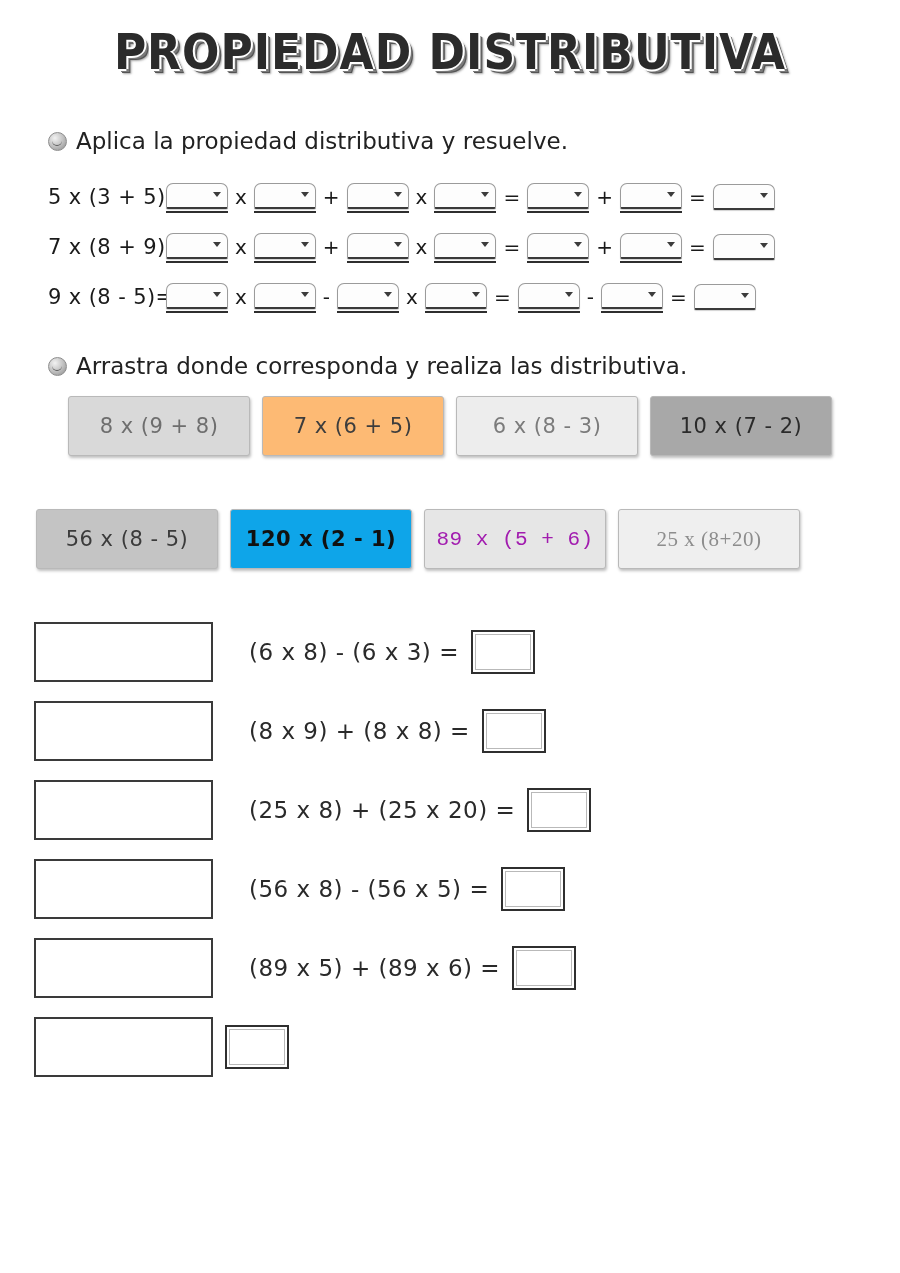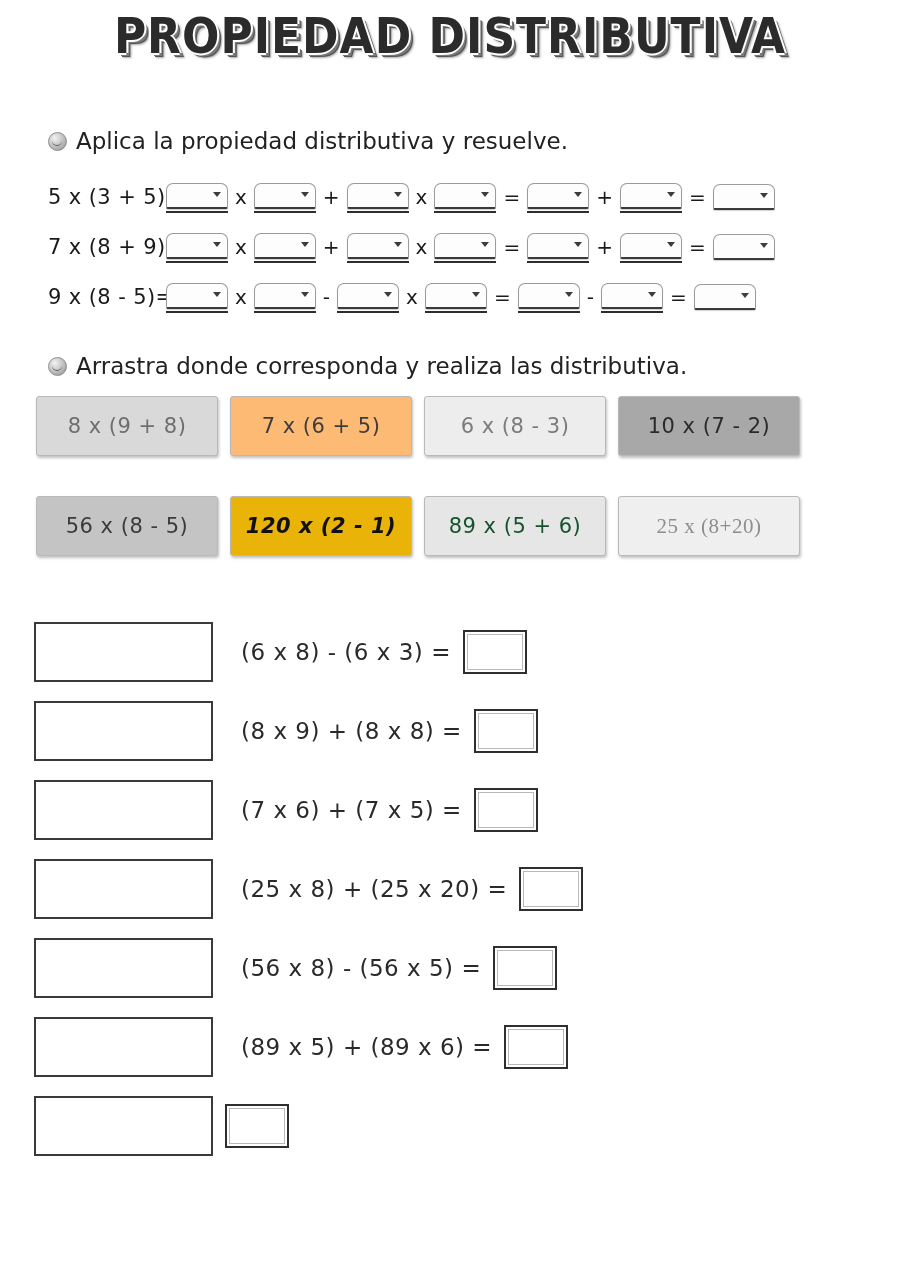--- a/index.html
+++ b/index.html
@@ -12,21 +12,21 @@
     height: 1273px;
     position: relative;
     font-family: "DejaVu Sans", sans-serif;
     color: #1a1a1a;
     overflow: hidden;
   }
 
   
   .title-wrap {
     text-align: center;
-    padding-top: 10px;
+    padding-top: 26px;
   }
   .title {
     display: inline-block;
     font-family: "DejaVu Sans", sans-serif;
     font-weight: bold;
     font-size: 44px;
     letter-spacing: 1px;
     color: #2b2b2b;
     text-shadow:
       2px 0 0 #ffffff, -2px 0 0 #ffffff, 0 2px 0 #ffffff, 0 -2px 0 #ffffff,
@@ -126,43 +126,43 @@
     padding-bottom: 2px;
   }
 
   
   .chips-row {
     position: absolute;
     left: 36px;
     display: flex;
     gap: 12px;
   }
-  #chips1 { top: 396px; }
-  #chips2 { top: 496px; }
+  #chips1 { top: 396px; margin-left: 32px; }
+  #chips2 { top: 509px; }
   .chip {
     width: 180px;
     height: 58px;
     display: flex;
     align-items: center;
     justify-content: center;
     font-size: 21px;
     letter-spacing: .5px;
     border: 1px solid #b9b9b9;
     border-radius: 3px;
     box-shadow: 1px 2px 3px rgba(0,0,0,.25);
     color: #4a4a4a;
     background: #e9e9e9;
   }
   .chip.shade-1 { background: #d9d9d9; color: #6e6e6e; }
   .chip.shade-2 { background: #fdba74; color: #3d3d3d; }
   .chip.shade-3 { background: #ededed; color: #7b7b7b; text-align: right; }
   .chip.shade-4 { background: #a8a8a8; color: #2b2b2b; }
   .chip.shade-5 { background: #c4c4c4; color: #3b3b3b; }
-  .chip.shade-6 { background: #eab308; color: #111111; font-weight: bold; font-style: italic; }
-  .chip.shade-7 { background: #e6e6e6; color: #14532d; }
+  .chip.shade-6 { background: #0ea5e9; color: #111111; font-weight: bold; }
+  .chip.shade-7 { background: #e6e6e6; color: #a21caf; font-family: Liberation Mono, monospace; }
   .chip.shade-8 { background: #efefef; color: #8d8d8d; font-family: Liberation Serif, serif; }
 
   
   .answers {
     position: absolute;
     left: 34px;
     top: 612px;
     width: 830px;
   }
   .ans-row {
@@ -174,21 +174,21 @@
     width: 175px;
     height: 56px;
     border: 2px solid #3a3a3a;
     background: #ffffff;
     flex: none;
   }
   .ans-text {
     font-size: 23px;
     color: #2a2a2a;
     letter-spacing: .5px;
-    margin-left: 28px;
+    margin-left: 36px;
     white-space: nowrap;
   }
   .ans-input {
     margin-left: 12px;
     width: 60px;
     height: 40px;
     border: 2px solid #2f2f2f;
     background: #ffffff;
     box-shadow: inset 0 0 0 2px #ffffff, inset 0 0 0 3px #b9b9b9;
     font-size: 18px;
@@ -291,25 +291,20 @@
     <span class="ans-text">(6 x 8) - (6 x 3) =</span>
     <input class="ans-input" value="" style="">
   </div>
 
   <div class="ans-row">
     <div class="drop-box"></div>
     <span class="ans-text">(8 x 9) + (8 x 8) =</span>
     <input class="ans-input" value="" style="">
   </div>
 
-  <div class="ans-row">
-    <div class="drop-box"></div>
-    <span class="ans-text">(7 x 6) + (7 x 5) =</span>
-    <input class="ans-input" value="" style="">
-  </div>
 
 
   <div class="ans-row">
     <div class="drop-box"></div>
     <span class="ans-text">(25 x 8) + (25 x 20) =</span>
     <input class="ans-input" value="" style="">
   </div>
 
   <div class="ans-row">
     <div class="drop-box"></div>

